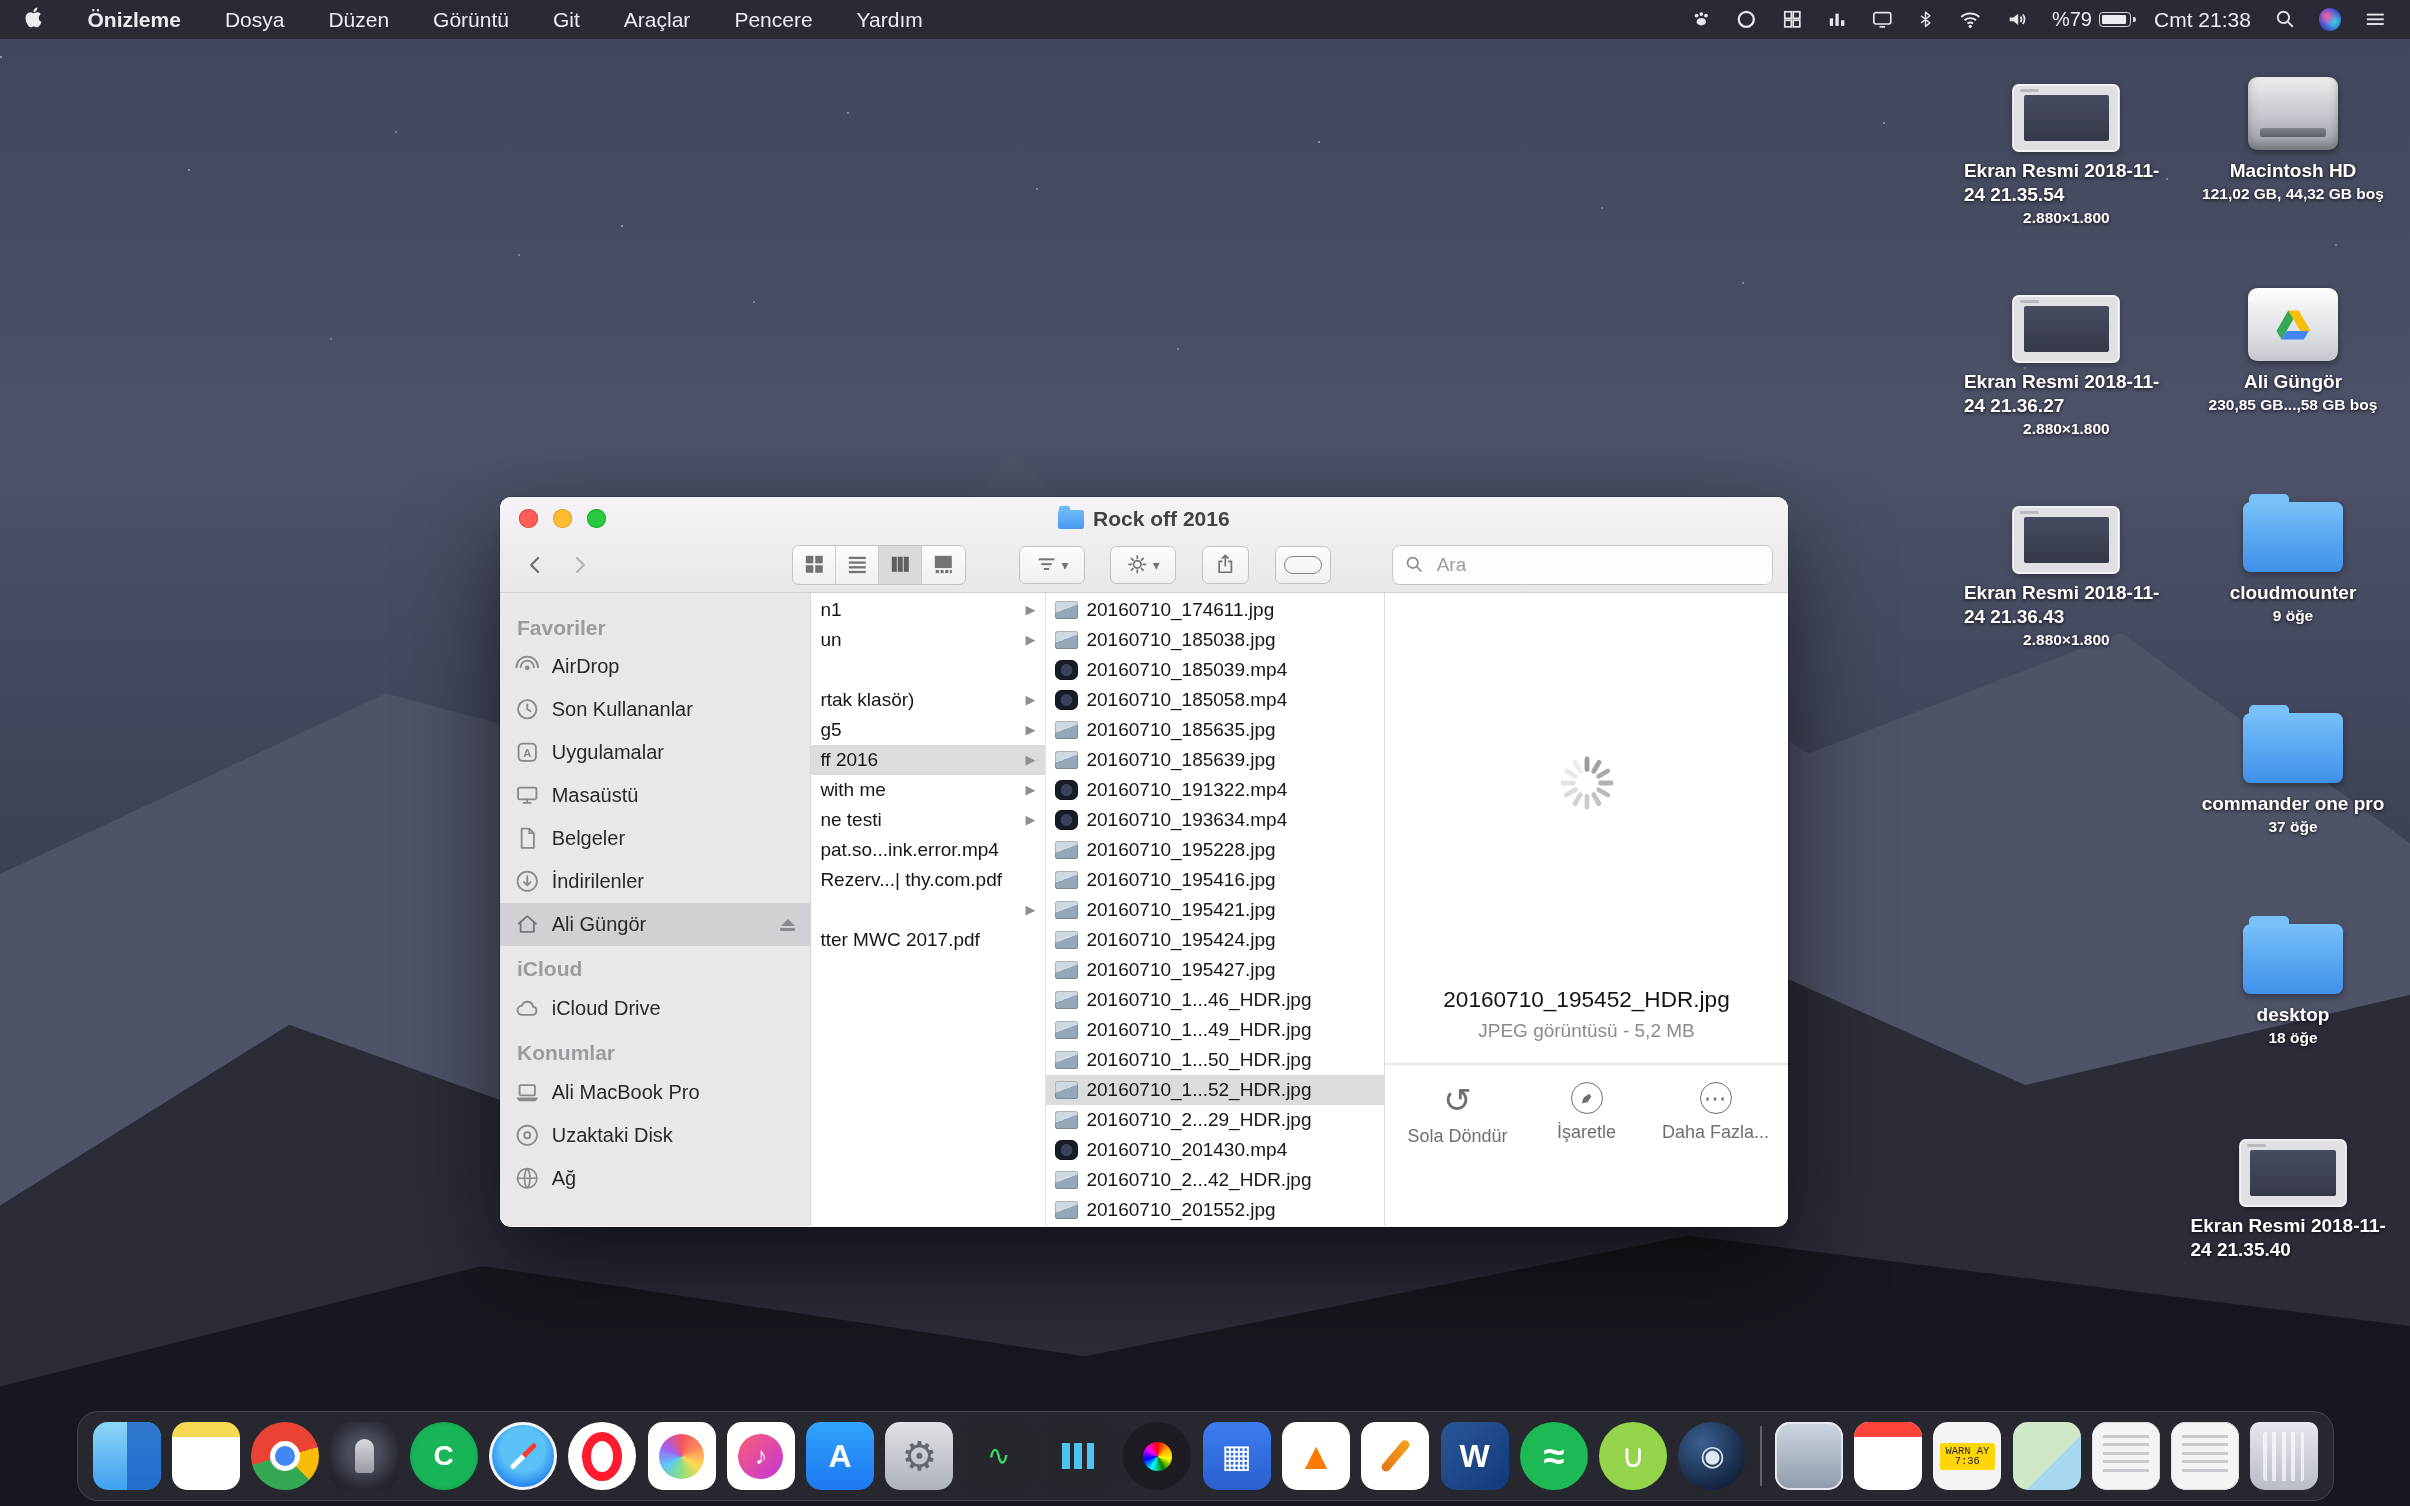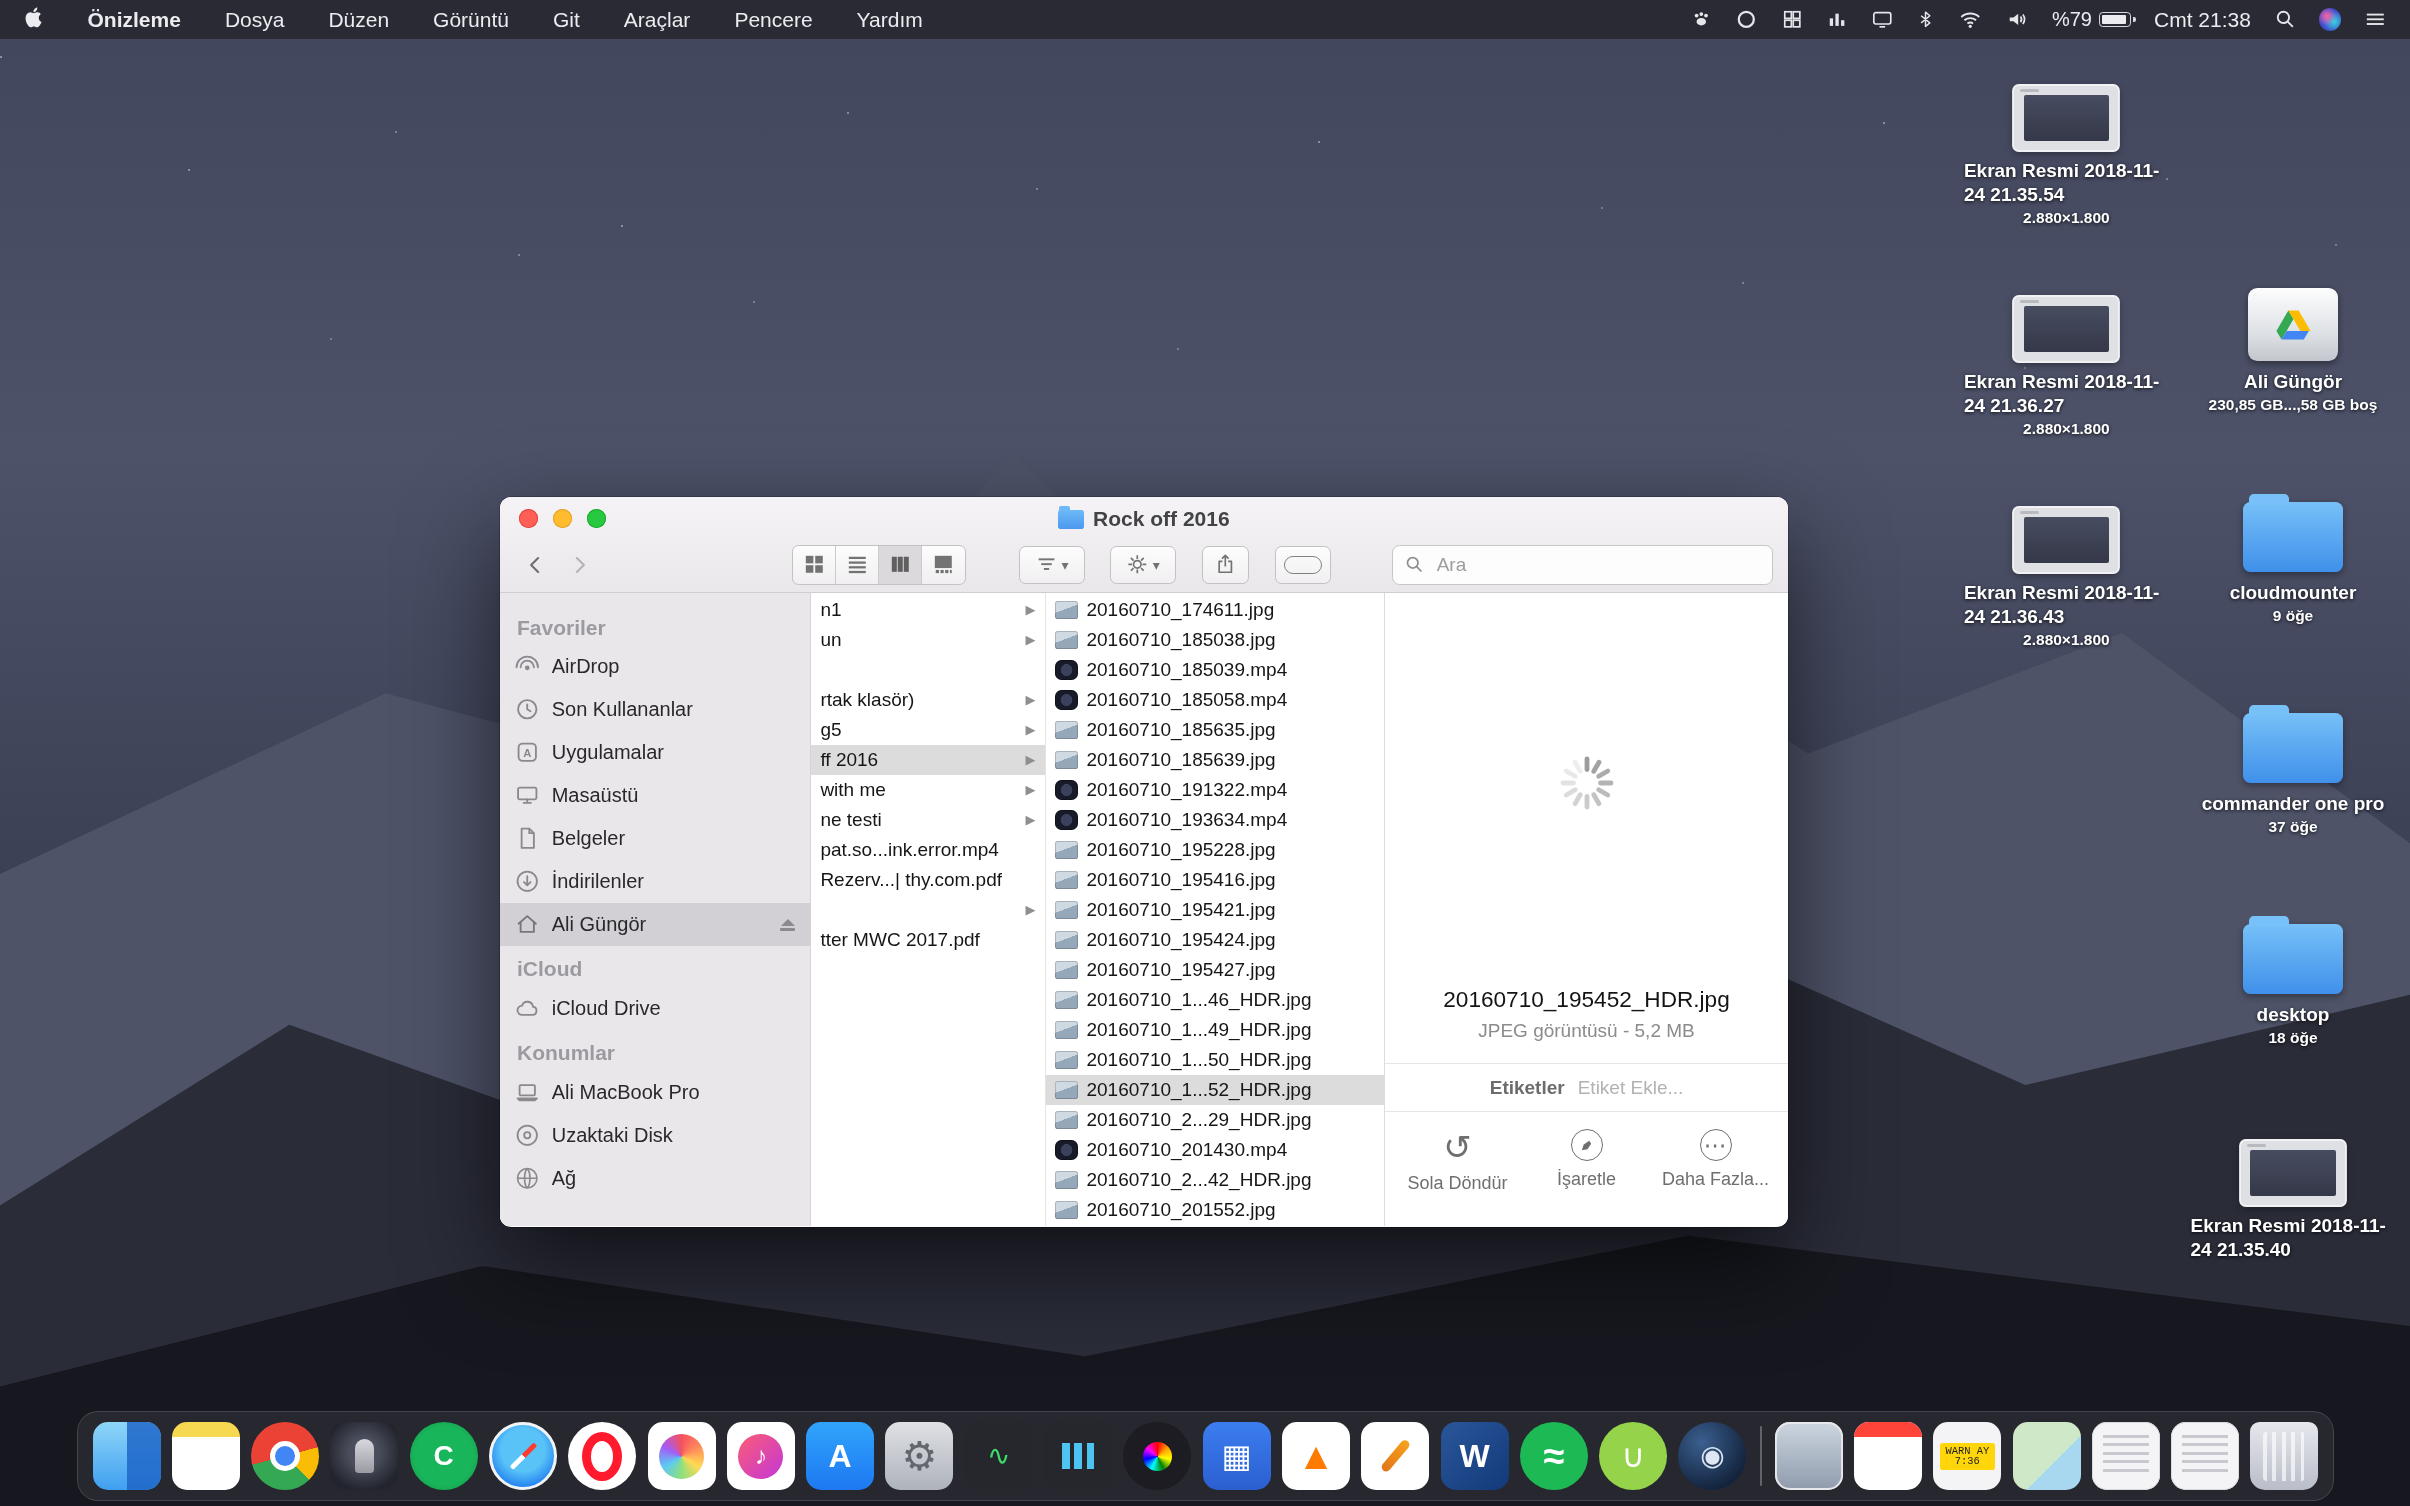--- a/index.html
+++ b/index.html
@@ -332,20 +332,29 @@
 
       <div class="di r1c1">
         <div class="art screenshot">
           <div class="shot"></div>
 
         </div>
         <div class="nm">Ekran Resmi 2018-11-24 21.35.54</div>
         <div class="inf">2.880×1.800</div>
       </div>
 
+      <div class="di r1c2">
+        <div class="art hdd">
+
+          <div class="hddi"></div>
+
+        </div>
+        <div class="nm">Macintosh HD</div>
+        <div class="inf">121,02 GB, 44,32 GB boş</div>
+      </div>
 
       <div class="di r2c1">
         <div class="art screenshot">
           <div class="shot"></div>
 
         </div>
         <div class="nm">Ekran Resmi 2018-11-24 21.36.27</div>
         <div class="inf">2.880×1.800</div>
       </div>
 
@@ -813,24 +822,20 @@
                 <line x1="20" y1="4" x2="20" y2="11" transform="rotate(240 20 20)" opacity="0.36"></line>
                 <line x1="20" y1="4" x2="20" y2="11" transform="rotate(270 20 20)" opacity="0.28"></line>
                 <line x1="20" y1="4" x2="20" y2="11" transform="rotate(300 20 20)" opacity="0.22"></line>
                 <line x1="20" y1="4" x2="20" y2="11" transform="rotate(330 20 20)" opacity="0.16"></line>
               </g>
             </svg>
           </div>
           <div class="pv-name">20160710_195452_HDR.jpg</div>
           <div class="pv-info">JPEG görüntüsü - 5,2 MB</div>
           <div class="pv-div"></div>
-          <div class="pv-tags">
-            <span class="t1">Etiketler</span>
-            <span class="t2">Etiket Ekle...</span>
-          </div>
           <div class="pv-actions">
             <div class="pv-btn">
               <span class="pvic rot">↺</span>
               <span>Sola Döndür</span>
             </div>
             <div class="pv-btn">
               <span class="pvic circ">
                 <svg width="15" height="15" viewBox="0 0 16 16">
                     <path d="M3 13l2-6 6-4 2 3-4 6-6 1z" fill="#6f6f6f"></path>
                   </svg>

